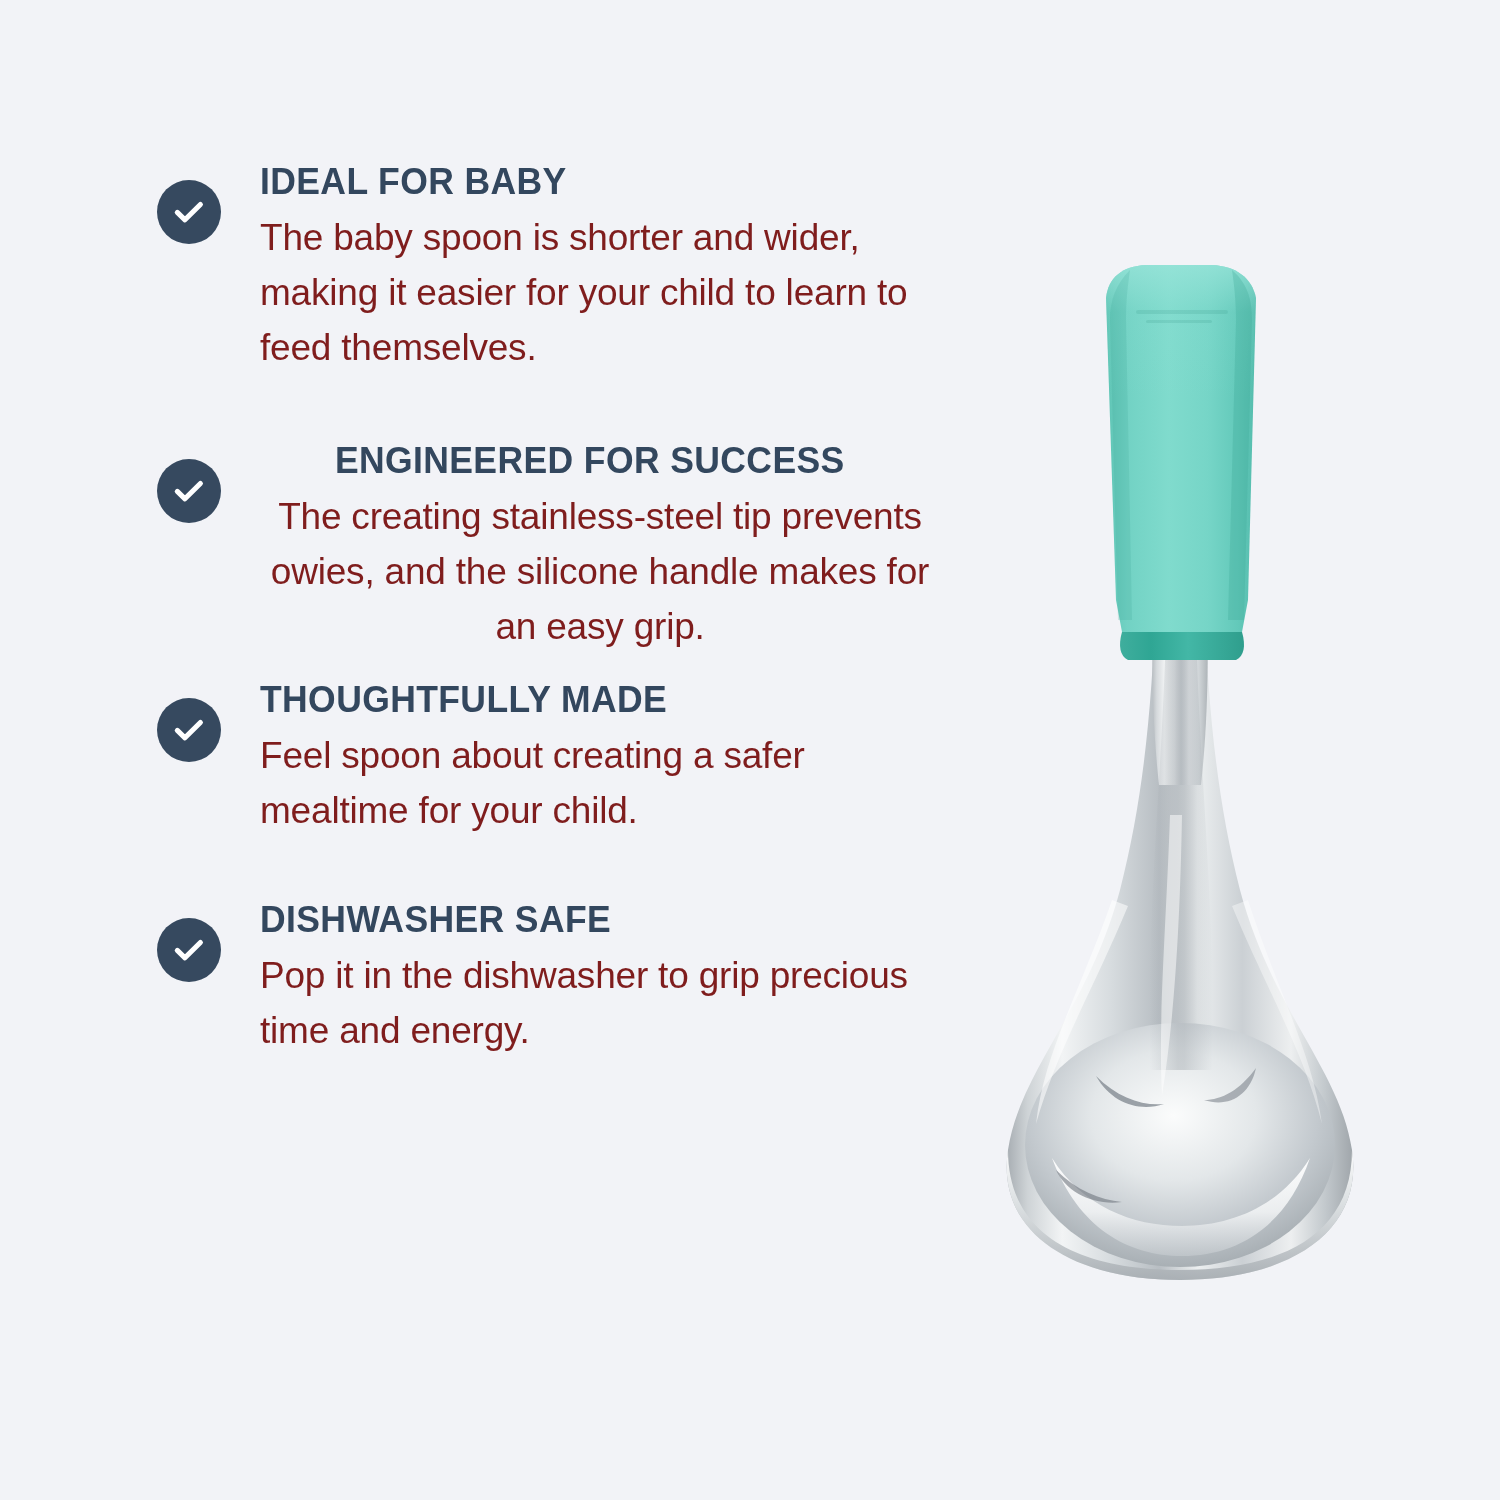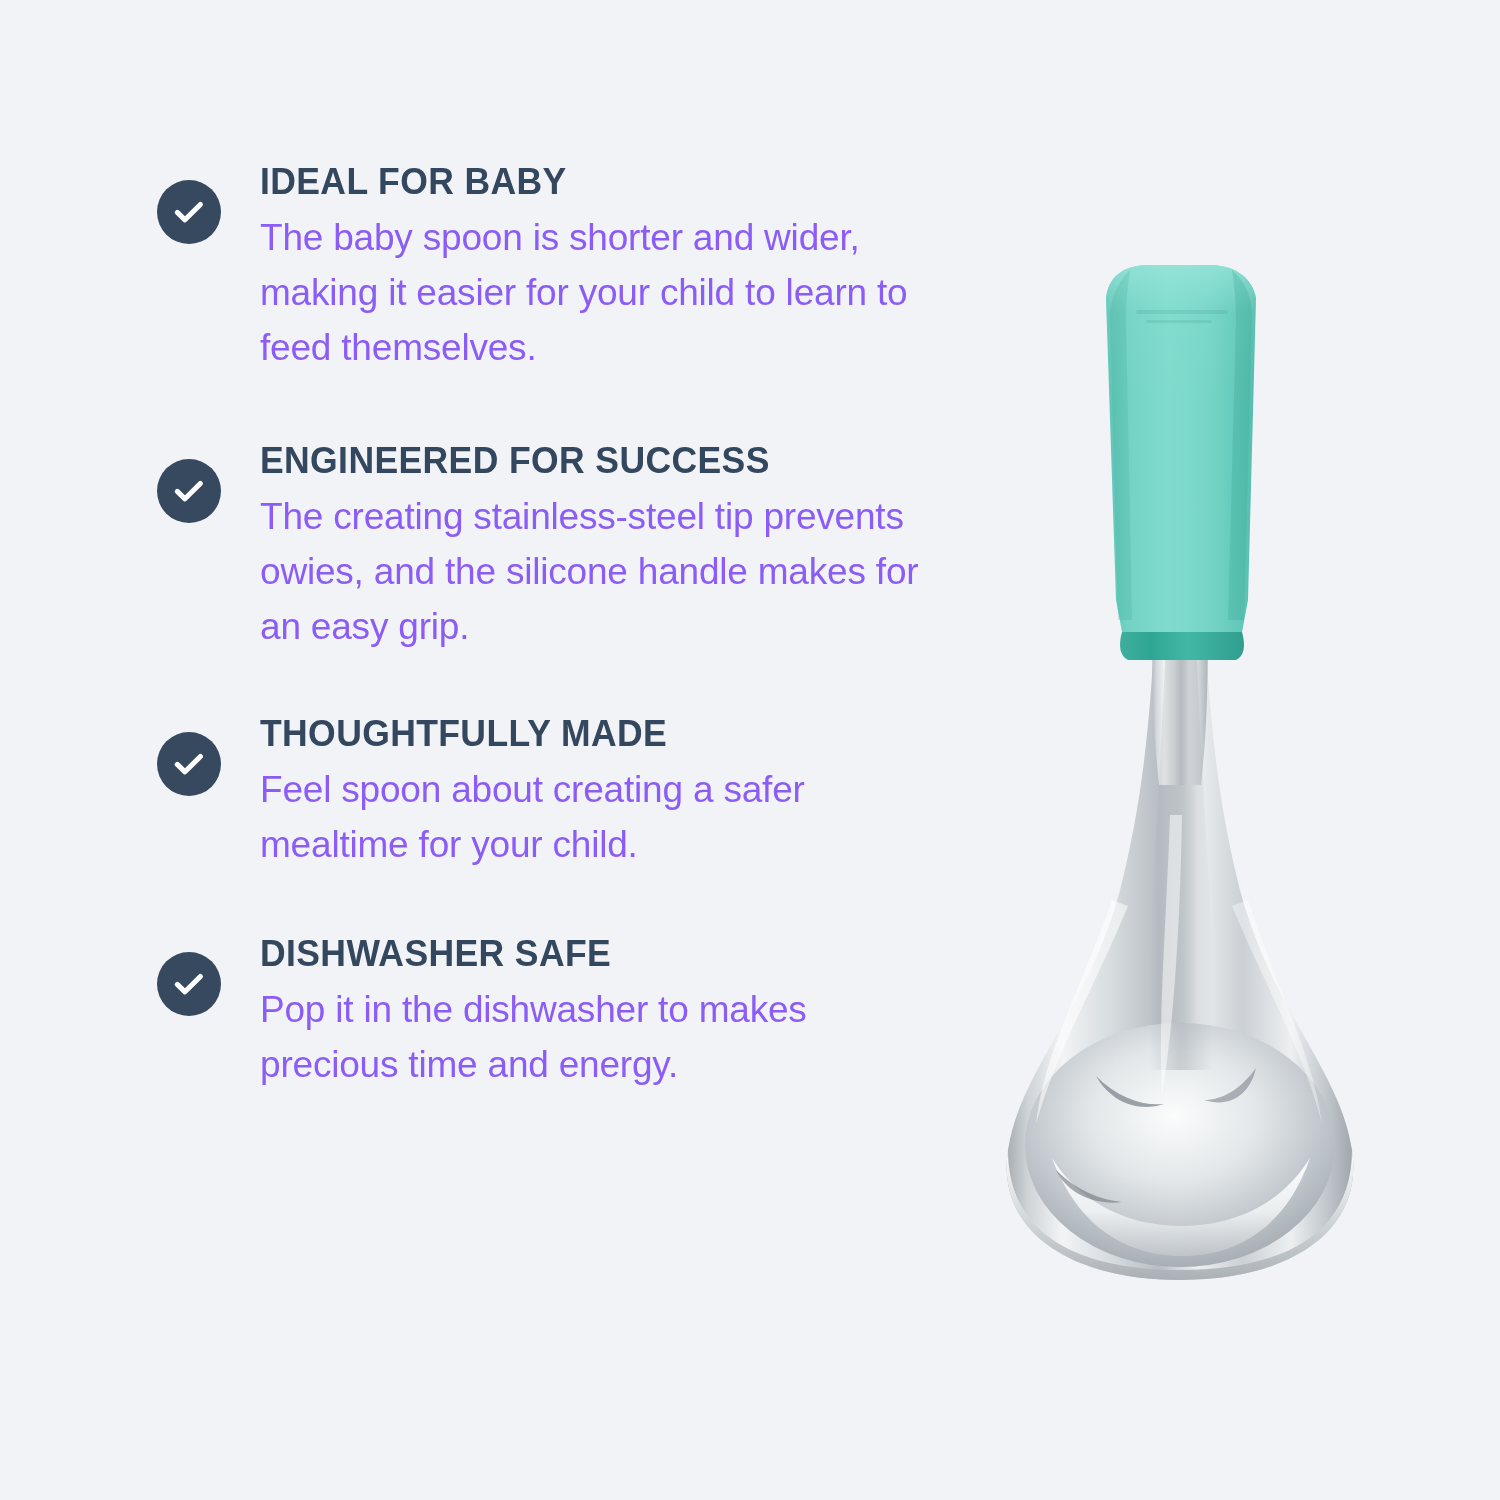--- a/index.html
+++ b/index.html
@@ -66,29 +66,29 @@
     white-space: nowrap;
     transform: scaleX(0.96);
     transform-origin: left center;
   }
 
   .feature-body {
     font-family: "Liberation Sans", sans-serif;
     font-weight: normal;
     font-size: 37px;
     line-height: 55px;
-    color: #8b5cf6;
+    color: #7f1d1d;
     margin: 0;
     max-width: 680px;
     letter-spacing: -0.2px;
   }
 
   
   .feature.f1 { margin-bottom: 64px; }
-  .feature.f2 { margin-bottom: 58px; }
+  .feature.f2 { margin-bottom: 24px; text-align: center; }
   .feature.f3 { margin-bottom: 60px; }
 
   
   #spoon {
     position: absolute;
     left: 960px;
     top: 240px;
     width: 440px;
     height: 1060px;
   }
@@ -136,21 +136,21 @@
       <p class="feature-body">Feel spoon about creating a safer mealtime for your child.</p>
     </div>
 
     <div class="feature f4">
       <span class="check-badge">
         <svg viewBox="0 0 24 24" aria-hidden="true">
           <path d="M4.2 12.3 L9.3 17.2 L19.6 7.0" fill="none" stroke="#ffffff" stroke-width="3.4" stroke-linecap="round" stroke-linejoin="round"></path>
         </svg>
       </span>
       <h2 class="feature-title">DISHWASHER SAFE</h2>
-      <p class="feature-body">Pop it in the dishwasher to makes precious time and energy.</p>
+      <p class="feature-body">Pop it in the dishwasher to grip precious time and energy.</p>
     </div>
 
   </div>
 
   <div id="spoon">
     <svg class="spoon-svg" viewBox="0 0 440 1060" aria-hidden="true">
       <defs>
 
         <linearGradient id="tealGrad" x1="0" y1="0" x2="1" y2="0">
           <stop offset="0%" stop-color="#5ec4b4"></stop>

